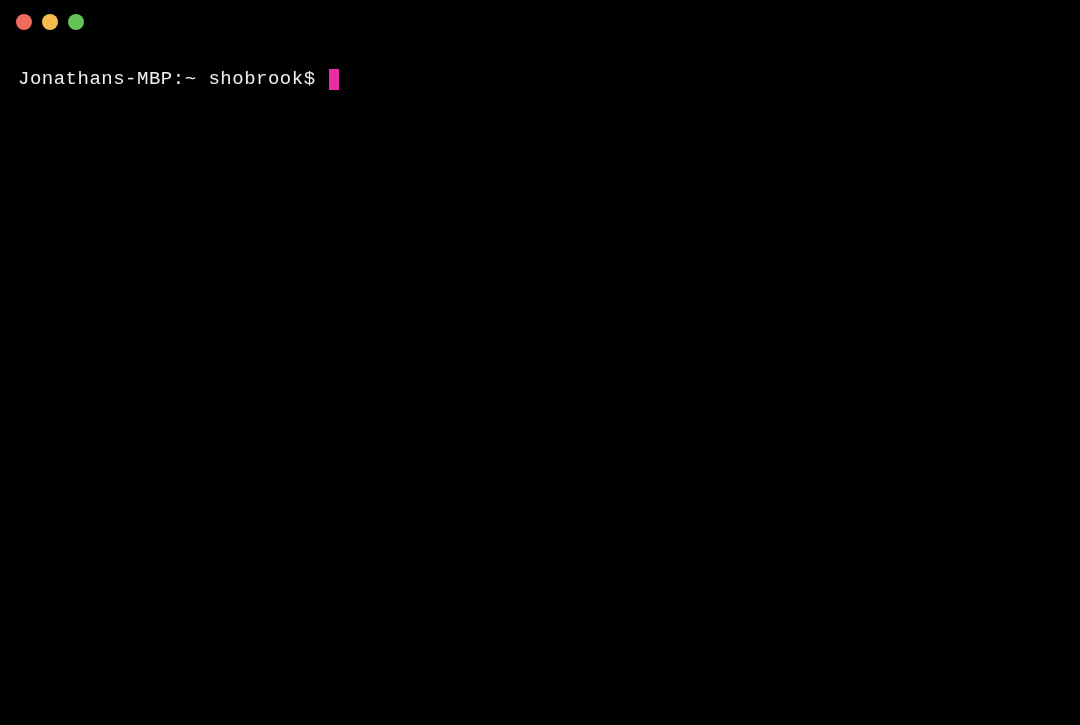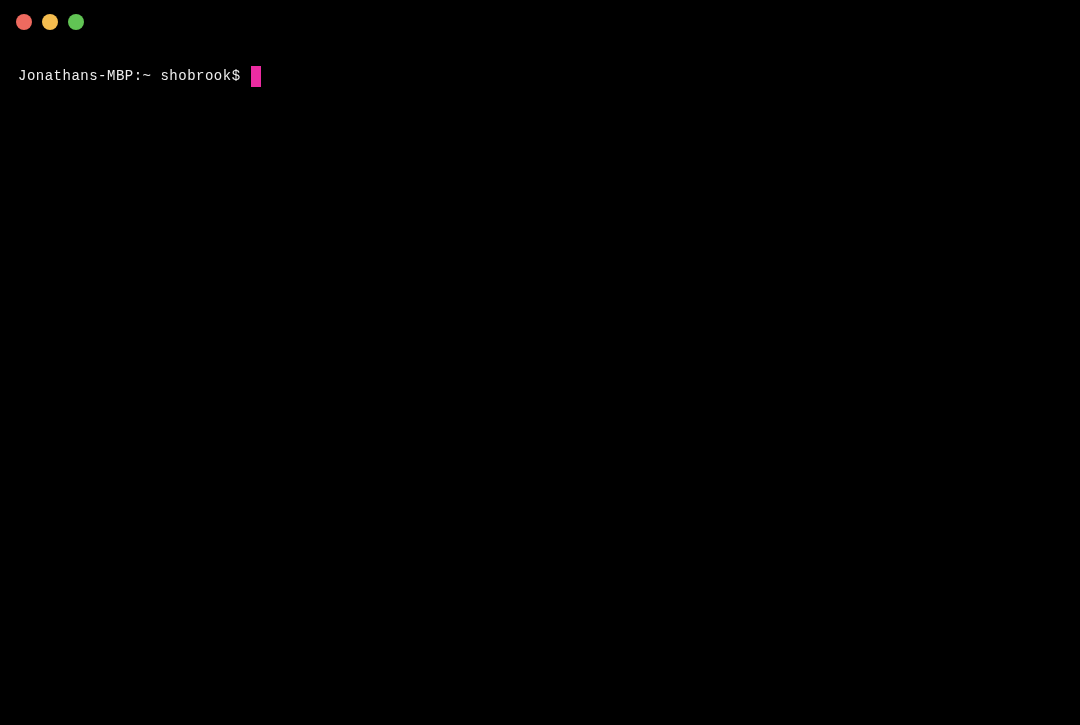--- a/index.html
+++ b/index.html
@@ -37,21 +37,21 @@
       background: #f5bd4f;
     }
     
     .traffic-light.zoom {
       background: #61c454;
     }
     
     .terminal-content {
       padding: 22px 4px 0 18px;
       color: #eeeeee;
-      font-size: 14px;
+      font-size: 19px;
       line-height: 1.4;
       letter-spacing: 0.5px;
     }
     
     .prompt-line {
       display: flex;
       align-items: center;
       white-space: pre;
     }
     

